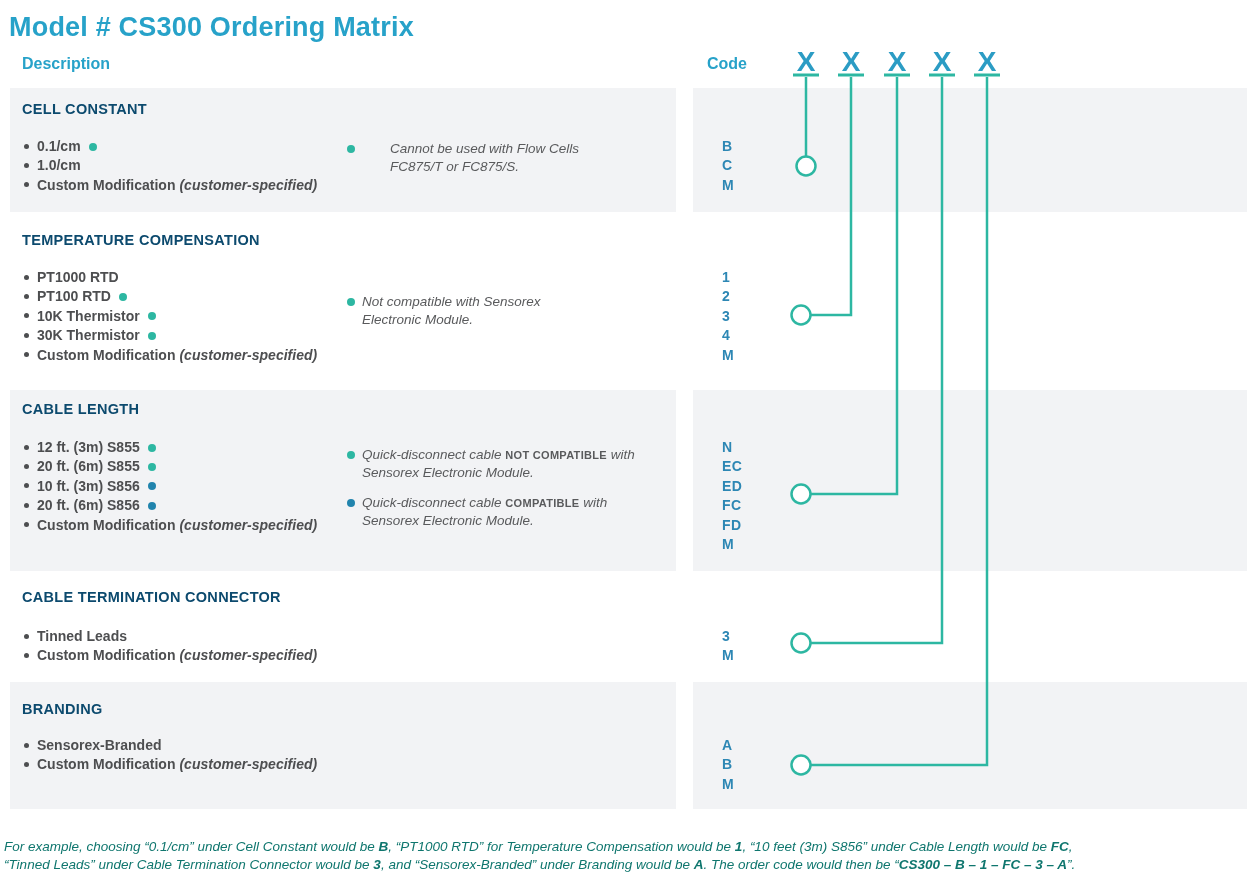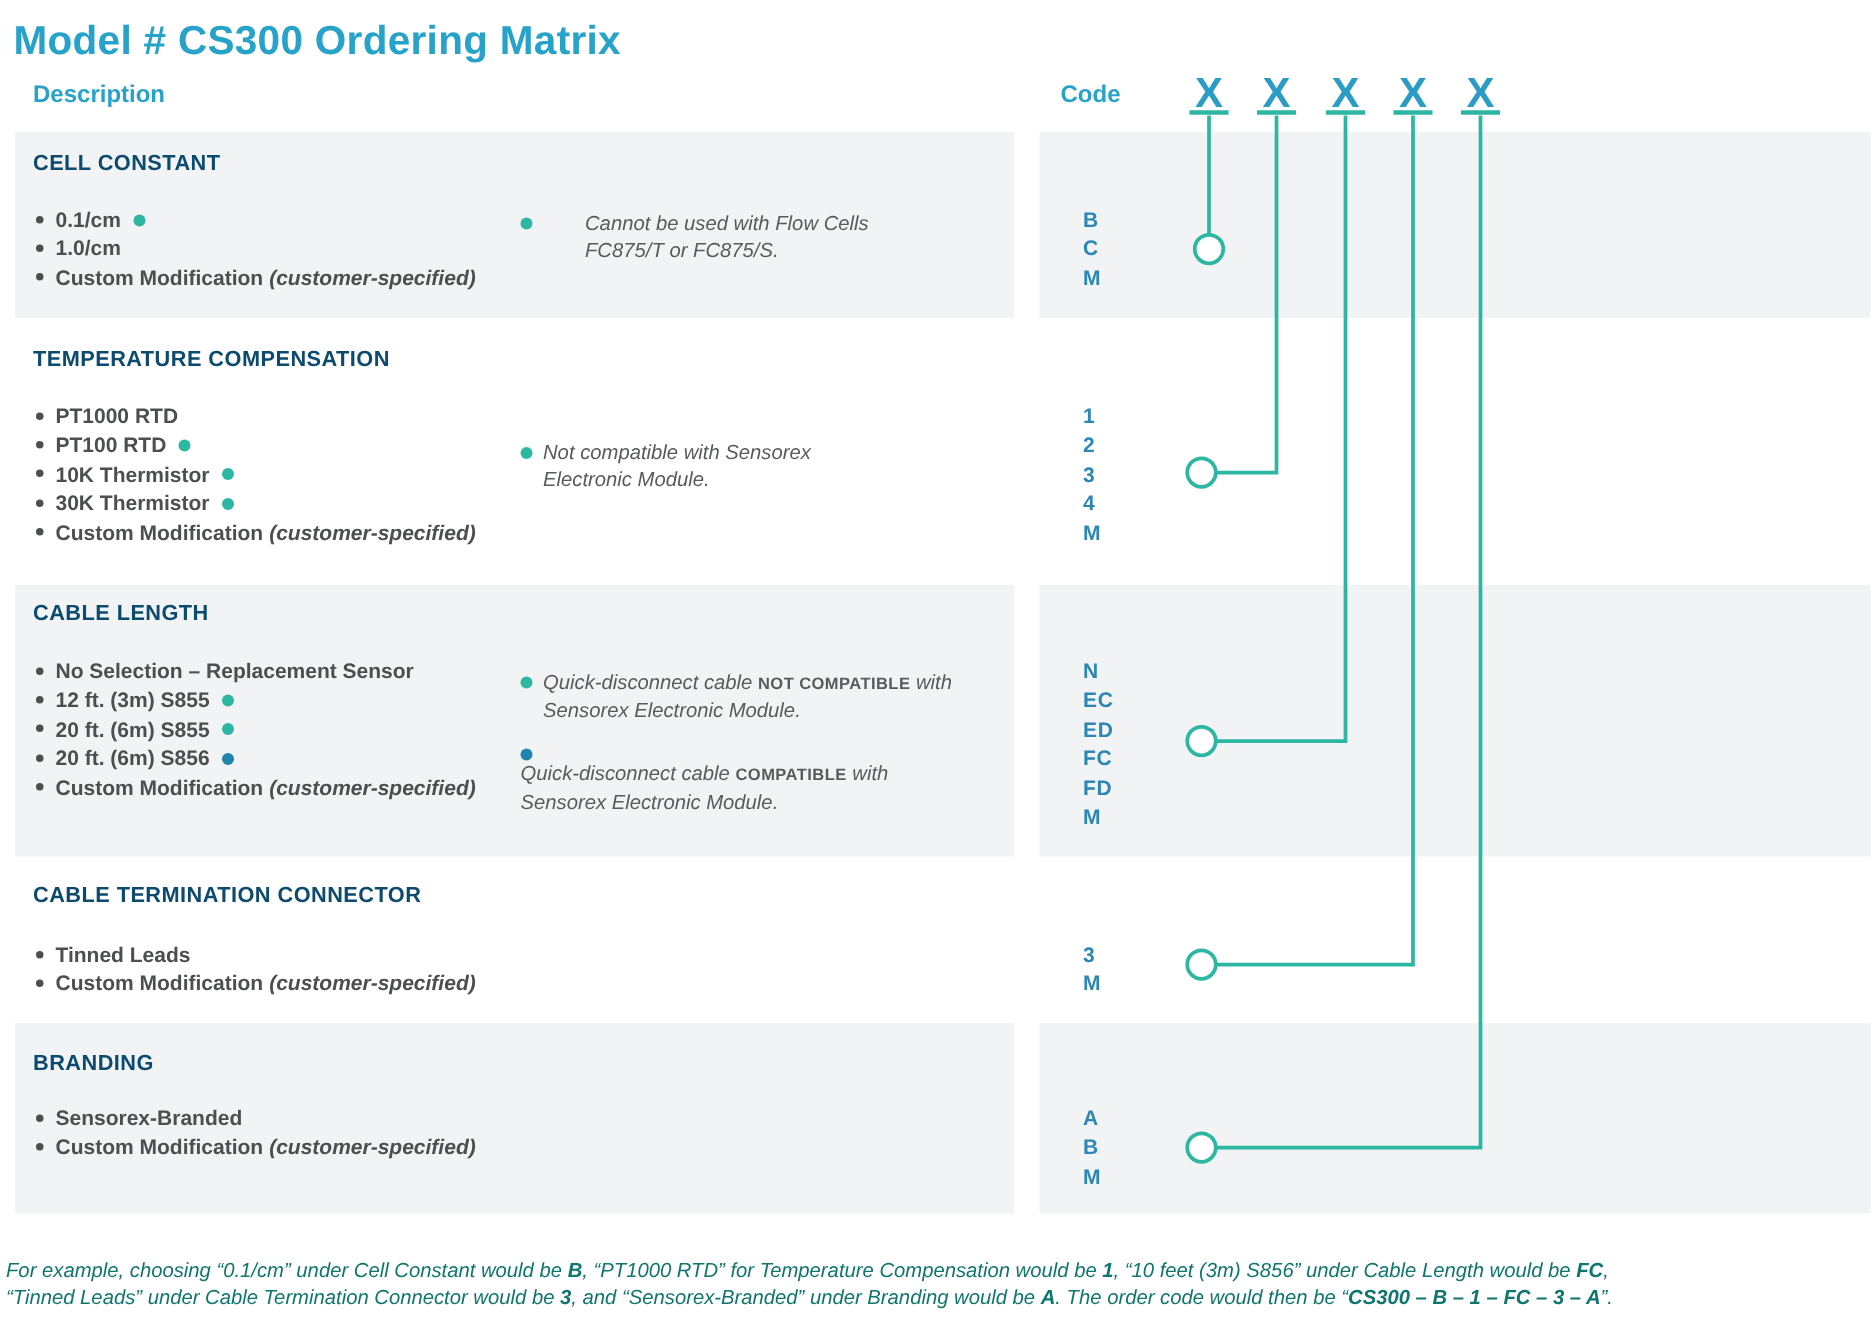--- a/index.html
+++ b/index.html
@@ -92,31 +92,31 @@
   <div class="codes" style="top:268px;">
     <div class="code-row">1</div>
     <div class="code-row">2</div>
     <div class="code-row">3</div>
     <div class="code-row">4</div>
     <div class="code-row">M</div>
   </div>
 
   <div class="sec-header" style="top:401px;">CABLE LENGTH</div>
   <div class="items" style="top:438px;">
-    <div class="item-row"><span class="bullet"></span><span>No Selection – Replacement Sensor</span></div>
     <div class="item-row"><span class="bullet"></span><span>12 ft. (3m) S855</span><span class="dot teal"></span></div>
     <div class="item-row"><span class="bullet"></span><span>20 ft. (6m) S855</span><span class="dot teal"></span></div>
+    <div class="item-row"><span class="bullet"></span><span>10 ft. (3m) S856</span><span class="dot blue"></span></div>
     <div class="item-row"><span class="bullet"></span><span>20 ft. (6m) S856</span><span class="dot blue"></span></div>
     <div class="item-row"><span class="bullet"></span><span>Custom Modification</span><span class="item-suffix">(customer-specified)</span></div>
   </div>
   <div class="note" style="left:347px;top:446px;width:290px;">
     <span class="ndot teal"></span>
     <div class="ntext"><span>Quick-disconnect cable </span><span class="caps">NOT COMPATIBLE</span><span> with Sensorex Electronic Module.</span></div>
   </div>
-  <div class="note" style="left:347px;top:494px;width:290px;flex-direction:column;">
+  <div class="note" style="left:347px;top:494px;width:290px;">
     <span class="ndot blue"></span>
     <div class="ntext"><span>Quick-disconnect cable </span><span class="caps">COMPATIBLE</span><span> with Sensorex Electronic Module.</span></div>
   </div>
   <div class="codes" style="top:438px;">
     <div class="code-row">N</div>
     <div class="code-row">EC</div>
     <div class="code-row">ED</div>
     <div class="code-row">FC</div>
     <div class="code-row">FD</div>
     <div class="code-row">M</div>

